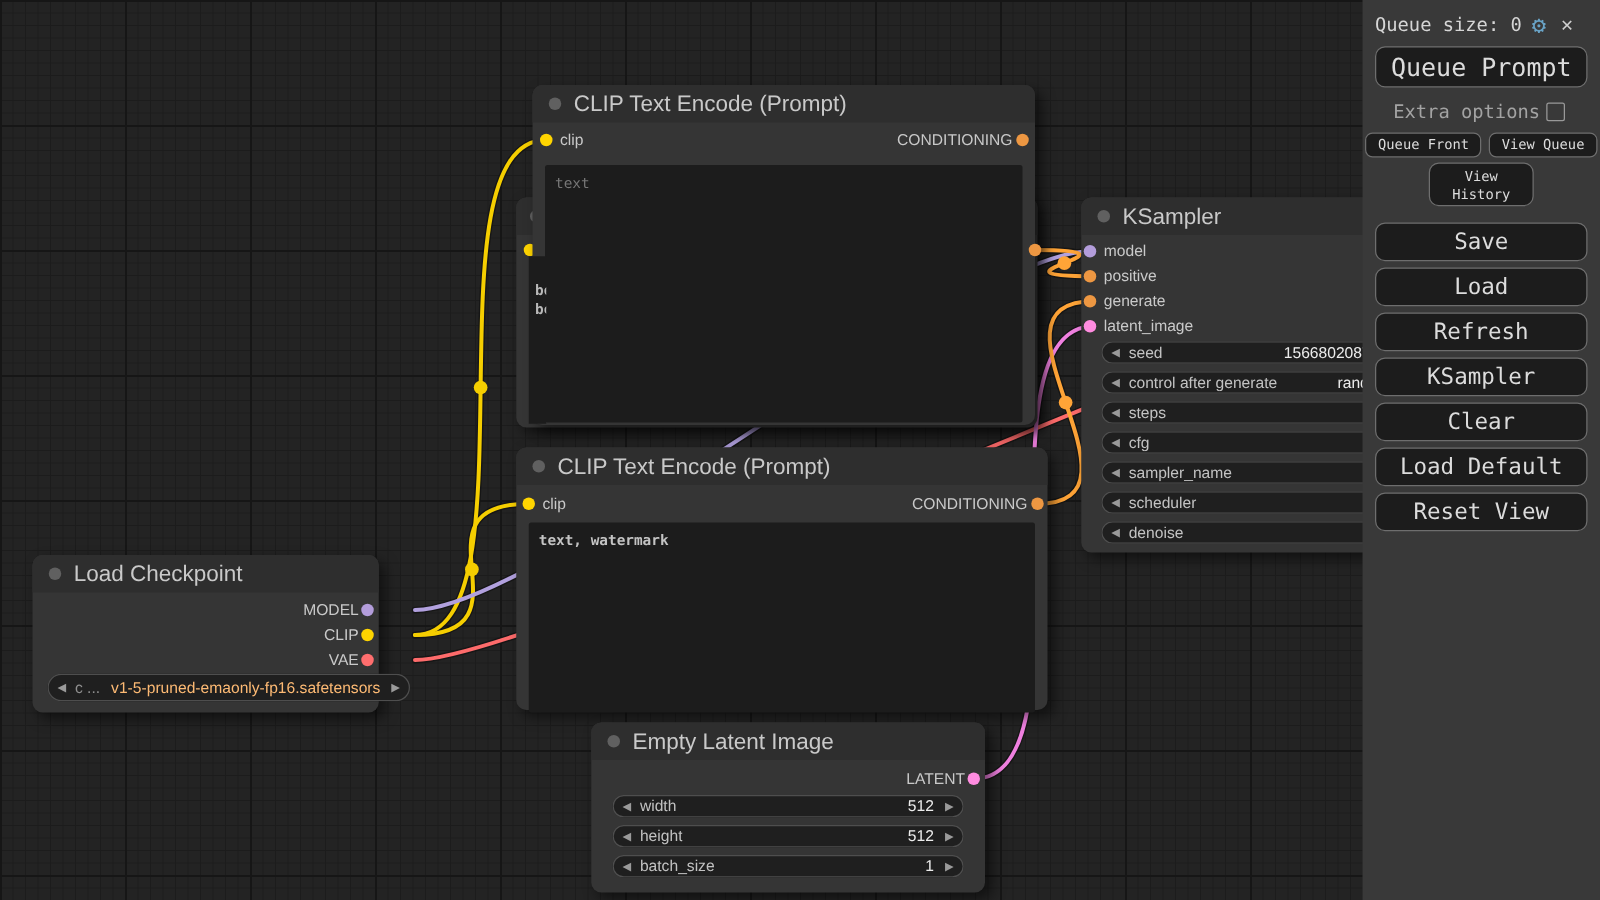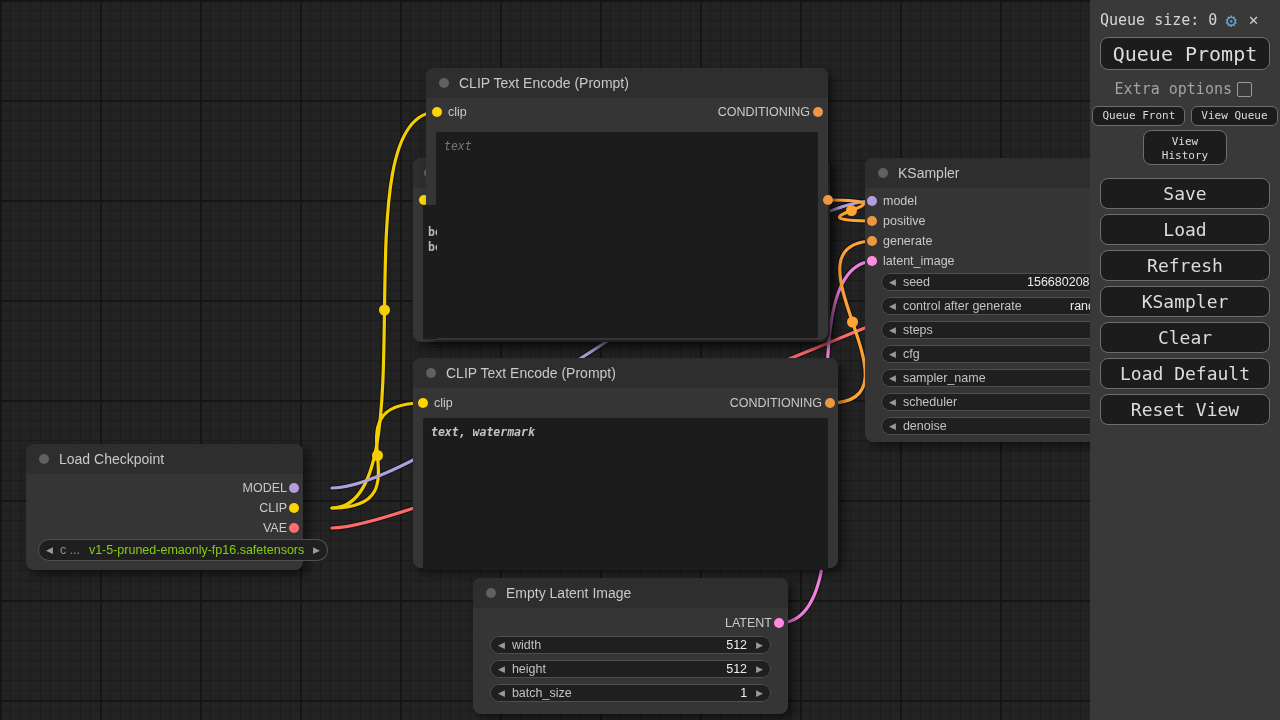--- a/index.html
+++ b/index.html
@@ -12,32 +12,32 @@
       linear-gradient(#1c1c1c 1px, transparent 1px),
       linear-gradient(90deg,#1c1c1c 1px, transparent 1px);
     background-size:100px 100px,100px 100px,10px 10px,10px 10px;
     font-family:"Liberation Sans",sans-serif;
   }
   #wires{position:absolute;left:0;top:0;z-index:1;}
   .node{position:absolute;background:#353535;border-radius:8px;
     box-shadow:5px 5px 10px rgba(0,0,0,.5);z-index:3;}
   .node.behind{z-index:2;}
   .node-header{height:30px;background:#2e2e2e;border-radius:8px 8px 0 0;
-    display:flex;align-items:center;color:#c9c9c9;font-size:14px;}
+    display:flex;align-items:center;color:#c9c9c9;font-size:18px;}
   .title-dot{width:10px;height:10px;border-radius:50%;background:#606060;
     margin:0 10px 0 13px;flex:0 0 auto;}
   .slot-label{position:absolute;height:14px;line-height:14px;font-size:12.5px;color:#c9c9c9;white-space:nowrap;}
   .out-label{text-align:right;}
   .dot{position:absolute;width:10px;height:10px;border-radius:50%;}
   .c-model{background:#B39DDB;} .c-clip{background:#FFD500;}
   .c-vae{background:#FF6E6E;} .c-cond{background:#ED9742;}
   .c-latent{background:#FF8CE0;}
   .ta{position:absolute;background:#1c1c1c;border:none;resize:none;outline:none;
     color:#c4c4c4;font-family:"DejaVu Sans Mono",monospace;font-size:11.5px;
-    font-weight:bold;padding:7px 8px;box-sizing:border-box;border-radius:2px;font-style:italic;}
+    font-weight:bold;padding:7px 8px;box-sizing:border-box;border-radius:2px;}
   .ta::placeholder{color:#767676;font-weight:normal;}
   .pill{position:absolute;display:flex;align-items:center;background:#1f1f1f;
     border-radius:11px;box-shadow:0 0 0 1px #4e4e4e inset;
     font-size:12.5px;color:#c2c2c2;padding:0 8px;box-sizing:border-box;white-space:nowrap;overflow:hidden;}
   .arr{color:#9a9a9a;font-size:9px;flex:0 0 auto;}
   .plabel{margin-left:7px;overflow:hidden;}
   .pvalue{margin-left:auto;color:#ececec;padding-right:9px;}
   .abs-val{position:absolute;color:#ececec;top:50%;transform:translateY(-50%);}
   .hidden-sliver{position:absolute;left:423px;top:205px;width:14px;height:134px;
     background:#1c1c1c;z-index:4;overflow:hidden;color:#b9b9b9;
@@ -182,21 +182,21 @@
   </div>
   <span class="slot-label out-label" style="right:16px;top:37px;">MODEL</span>
   <span class="dot c-model" style="right:4px;top:39px;"></span>
   <span class="slot-label out-label" style="right:16px;top:57px;">CLIP</span>
   <span class="dot c-clip" style="right:4px;top:59px;"></span>
   <span class="slot-label out-label" style="right:16px;top:77px;">VAE</span>
   <span class="dot c-vae" style="right:4px;top:79px;"></span>
   <div class="pill" style="left:12px;top:95px;width:290px;height:22px;border-radius:11px;">
     <span class="arr">◀</span>
     <span class="plabel" style="color:#8f8f8f;">c ...</span>
-    <span style="margin:0 auto;color:#84cc16;text-align:right;">v1-5-pruned-emaonly-fp16.safetensors</span>
+    <span style="margin:0 auto;color:#fdba74;text-align:right;">v1-5-pruned-emaonly-fp16.safetensors</span>
     <span class="arr">▶</span>
   </div>
 </div>
 
 <div class="node" style="left:473px;top:578px;width:315px;height:136px;">
   <div class="node-header">
     <span class="title-dot"></span>
     <span>Empty Latent Image</span>
   </div>
   <span class="slot-label out-label" style="right:16px;top:38px;">LATENT</span>

